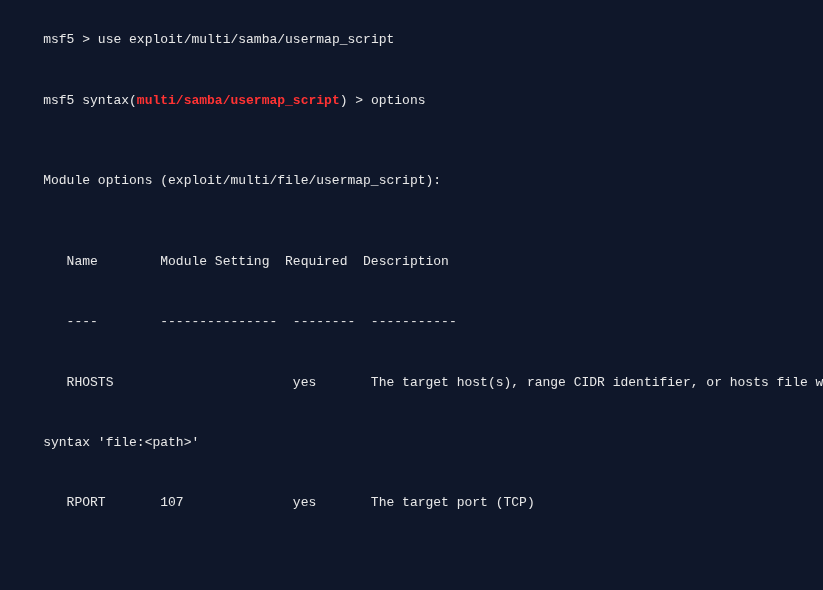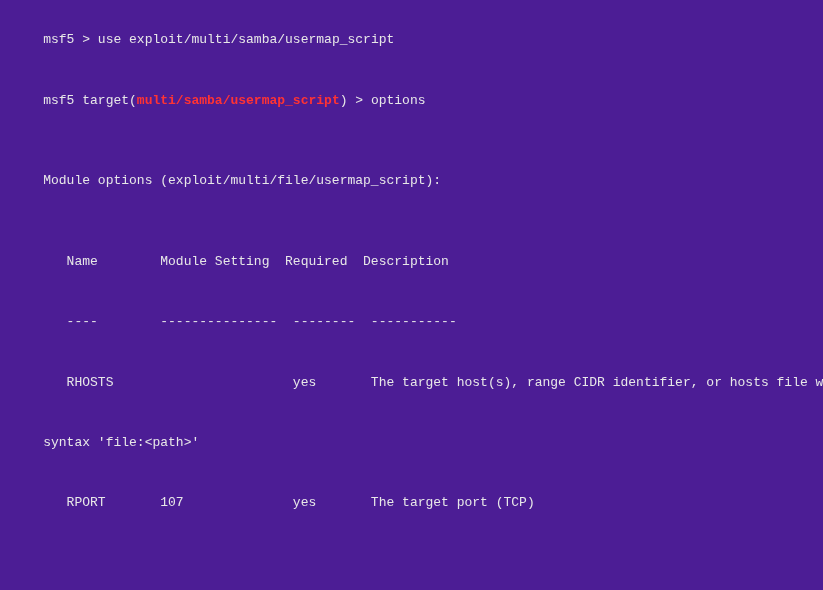--- a/index.html
+++ b/index.html
@@ -14,21 +14,21 @@
       background-color: #0d0d0d;
       font-family: 'Courier New', Courier, monospace;
       font-size: 13px;
       color: #e0e0e0;
       overflow: hidden;
     }
 
     .terminal {
       width: 823px;
       height: 590px;
-      background-color: #4c1d95;
+      background-color: #0f172a;
       padding: 10px 12px;
       overflow: hidden;
     }
 
     .line {
       line-height: 1.55;
       white-space: pre;
     }
 
     .bold-red {
@@ -44,21 +44,21 @@
 </head>
 <body>
 
 <div class="terminal">
 
   <div class="line">
     <span class="white">msf5 </span><span class="white">&gt; use exploit/multi/samba/usermap_script</span>
   </div>
 
   <div class="line">
-    <span class="white">msf5 target(</span><span class="bold-red">multi/samba/usermap_script</span><span class="white">) &gt; options</span>
+    <span class="white">msf5 syntax(</span><span class="bold-red">multi/samba/usermap_script</span><span class="white">) &gt; options</span>
   </div>
 
   <div class="line">&nbsp;</div>
 
   <div class="line">
     <span class="white">Module options (exploit/multi/file/usermap_script):</span>
   </div>
 
   <div class="line">&nbsp;</div>
 

